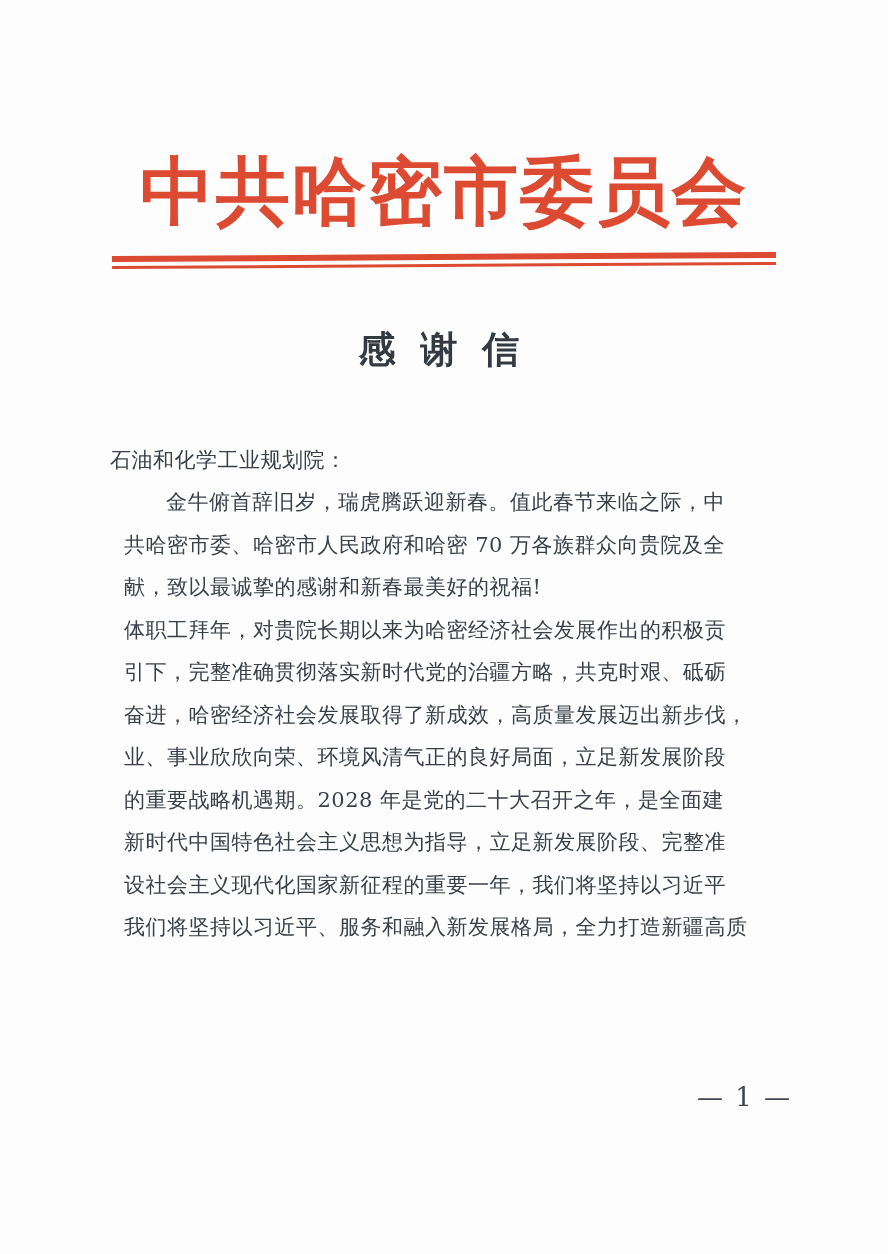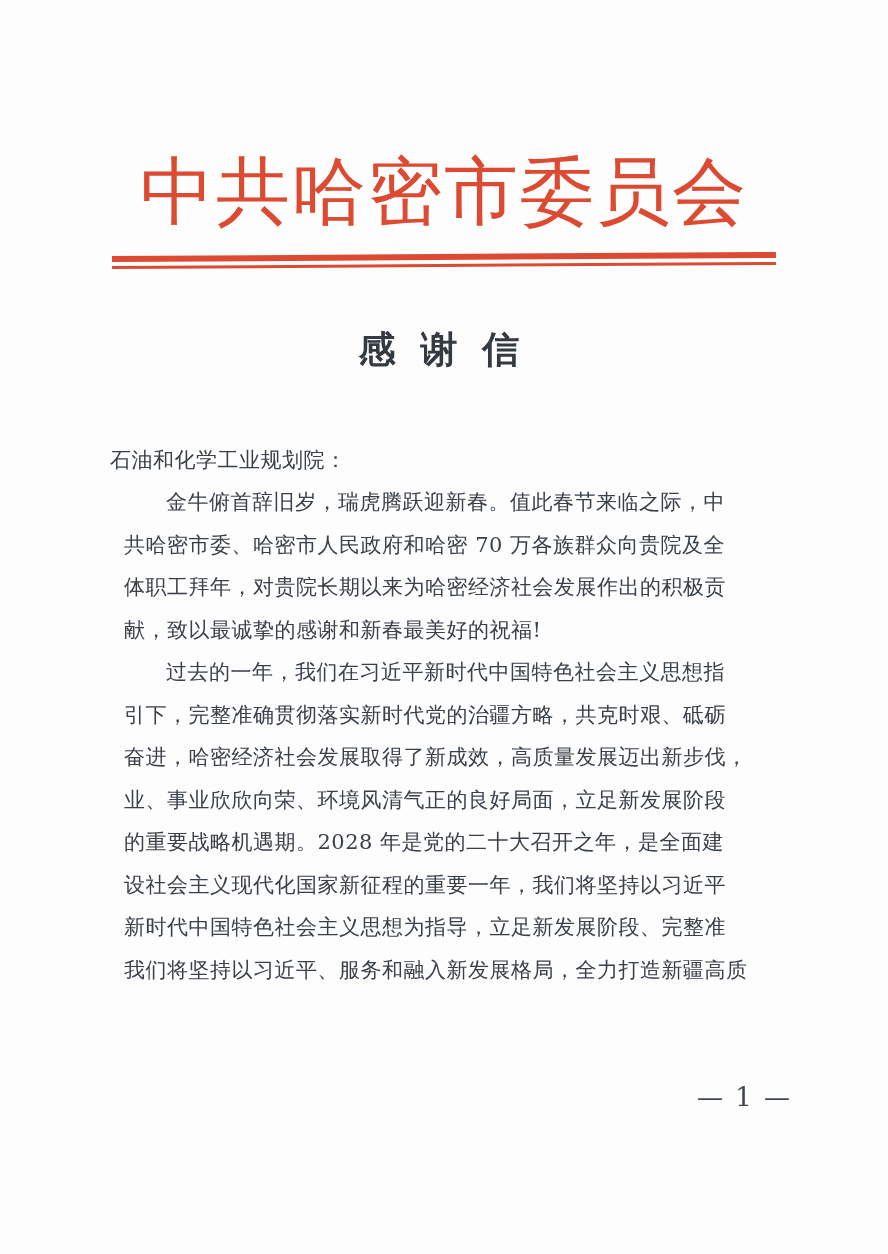--- a/index.html
+++ b/index.html
@@ -21,21 +21,21 @@
     box-sizing: border-box;
   }
 
   
   .letterhead {
     margin: 0;
     padding-top: 142px;
     text-align: center;
     font-size: 74px;
     line-height: 1.35;
-    font-weight: normal;
+    font-weight: bold;
     letter-spacing: 2px;
     color: var(--accent);
     white-space: nowrap;
   }
   .letterhead-rule {
     width: 664px;
     margin: 12px auto 0 auto;
     transform: rotate(-0.35deg);
   }
   .letterhead-rule .rule-thick {
@@ -105,31 +105,30 @@
 
   <main>
     <h2 class="letter-title">感 谢 信</h2>
 
     <div class="letter-body">
       <p class="salutation">石油和化学工业规划院：</p>
       <div>
           <div class="paragraph">
             <div class="line first">金牛俯首辞旧岁，瑞虎腾跃迎新春。值此春节来临之际，中</div>
             <div class="line">共哈密市委、哈密市人民政府和哈密 70 万各族群众向贵院及全</div>
+            <div class="line">献，致以最诚挚的感谢和新春最美好的祝福!</div>
             <div class="line">体职工拜年，对贵院长期以来为哈密经济社会发展作出的积极贡</div>
-            <div class="line">献，致以最诚挚的感谢和新春最美好的祝福!</div>
           </div>
           <div class="paragraph">
-            <div class="line first">过去的一年，我们在习近平新时代中国特色社会主义思想指</div>
             <div class="line">引下，完整准确贯彻落实新时代党的治疆方略，共克时艰、砥砺</div>
             <div class="line">奋进，哈密经济社会发展取得了新成效，高质量发展迈出新步伐，</div>
             <div class="line">业、事业欣欣向荣、环境风清气正的良好局面，立足新发展阶段</div>
             <div class="line">的重要战略机遇期。2028 年是党的二十大召开之年，是全面建</div>
+            <div class="line">新时代中国特色社会主义思想为指导，立足新发展阶段、完整准</div>
             <div class="line">设社会主义现代化国家新征程的重要一年，我们将坚持以习近平</div>
-            <div class="line">新时代中国特色社会主义思想为指导，立足新发展阶段、完整准</div>
             <div class="line">我们将坚持以习近平、服务和融入新发展格局，全力打造新疆高质</div>
           </div>
         </div>
     </div>
   </main>
 
   <footer>
     <div class="page-number">— 1 —</div>
   </footer>
 

